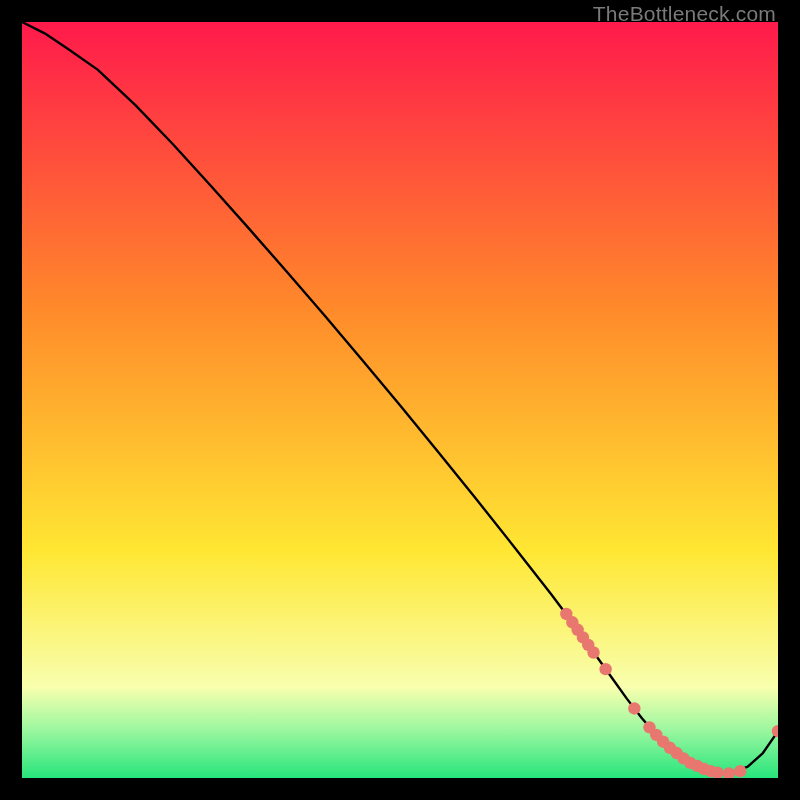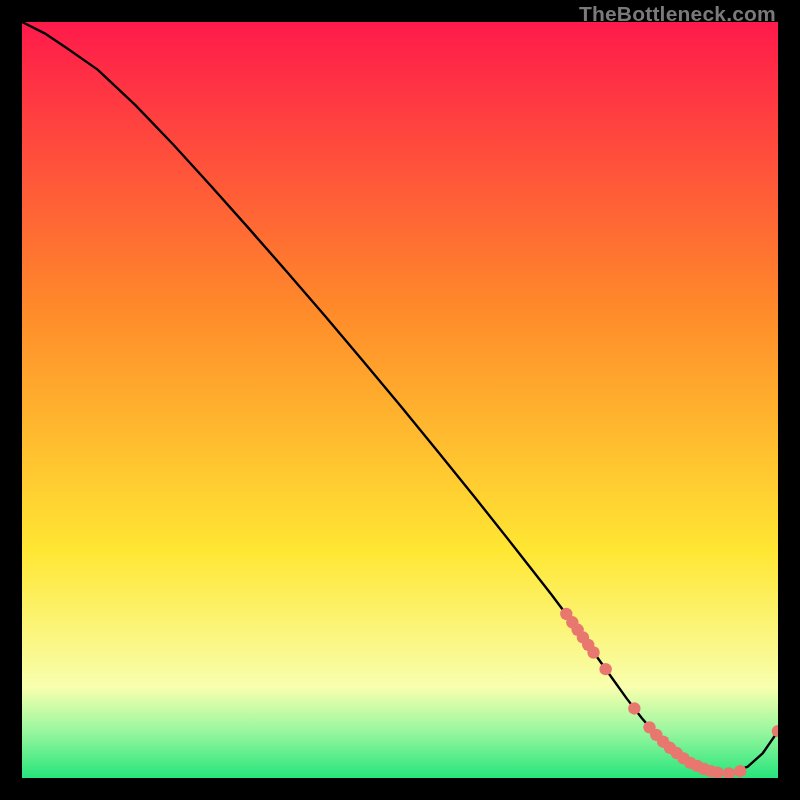--- a/index.html
+++ b/index.html
@@ -34,21 +34,21 @@
     width: 756px;
     height: 756px;
   }
   .watermark {
     position: absolute;
     top: 2px;
     right: 24px;
     color: #7a7a7a;
     font-size: 21px;
     letter-spacing: 0.2px;
-    font-weight: 700;
+    font-weight: 400;
   }
 </style>
 </head>
 <body>
 
 <div class="stage">
   <div class="watermark">TheBottleneck.com</div>
   <div class="plot">
     <svg class="gradient" viewBox="0 0 756 756" preserveAspectRatio="none">
       <defs>

